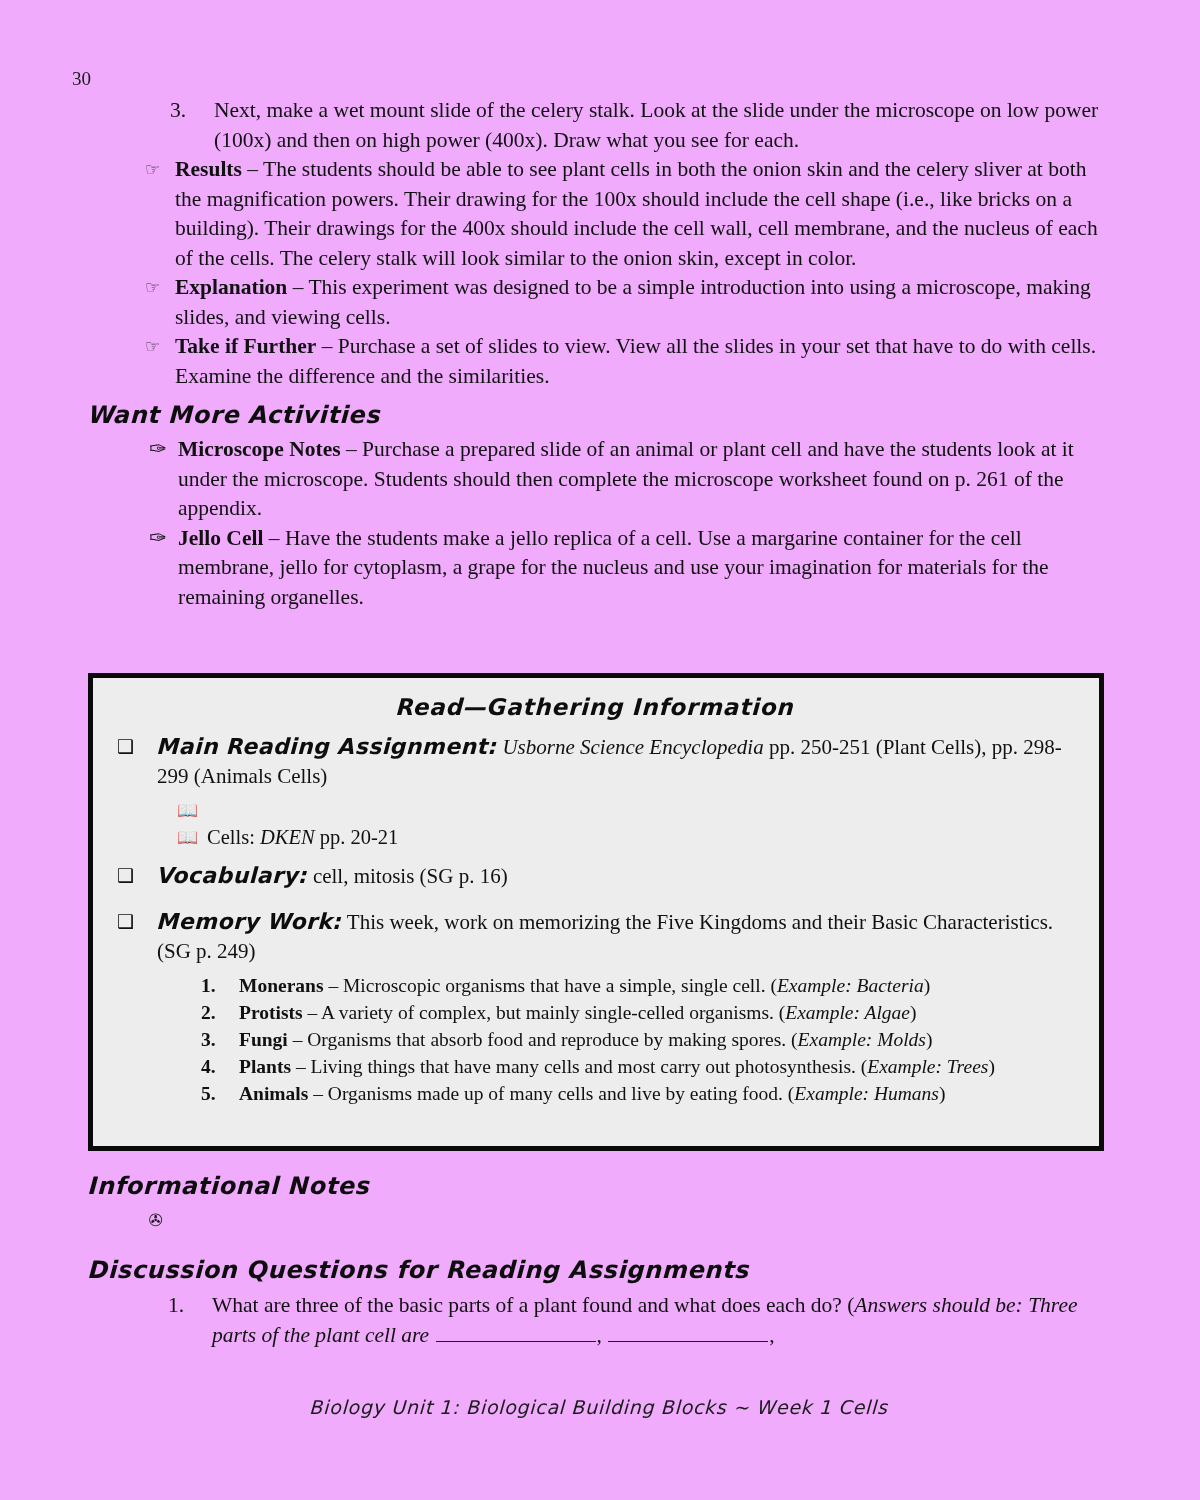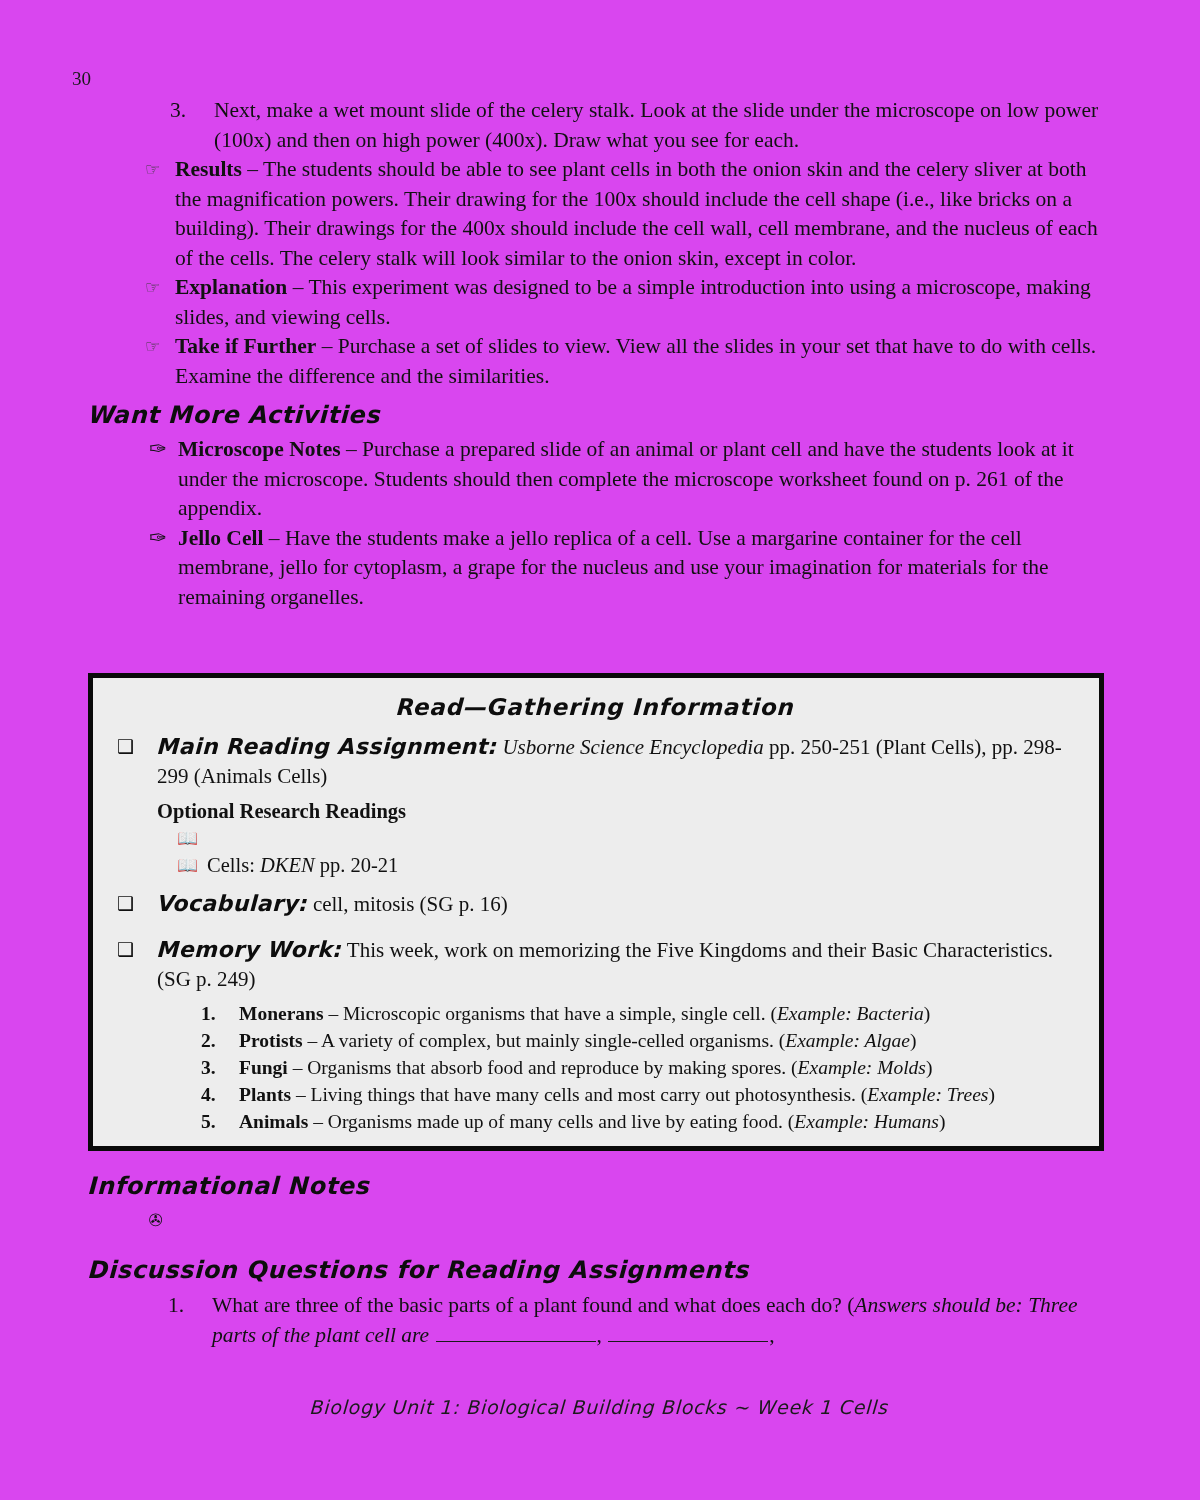--- a/index.html
+++ b/index.html
@@ -12,21 +12,21 @@
     height: 1500px;
     position: relative;
     font-family: "Liberation Serif", "DejaVu Serif", serif;
     color: #111111;
     overflow: hidden;
   }
 
   .page {
     position: absolute;
     inset: 0;
-    background: #d946ef;
+    background: #f0abfc;
   }
 
   
   .page-number {
     position: absolute;
     left: 72px;
     top: 68px;
     font-size: 19px;
     font-family: "Liberation Serif", serif;
     color: #1a1a1a;
@@ -308,21 +308,20 @@
 
   <div class="read-box">
 
     <div class="read-box-title">Read—Gathering Information</div>
 
     <div class="chk-item">
       <div class="box-glyph">❑</div>
       <div class="body"><span class="script-head-sm">Main Reading Assignment:</span> <i>Usborne Science Encyclopedia</i><span> pp. 250-251 (Plant Cells), pp. 298-299 (Animals Cells)</span></div>
     </div>
 
-    <div class="opt-head">Optional Research Readings</div>
 
     <div class="book-line">
       <div class="glyph">📖</div>
     </div>
 
     <div class="book-line">
       <div class="glyph">📖</div>
       <div class="body"><span>Cells: </span><i>DKEN</i><span> pp. 20-21</span></div>
     </div>
 

